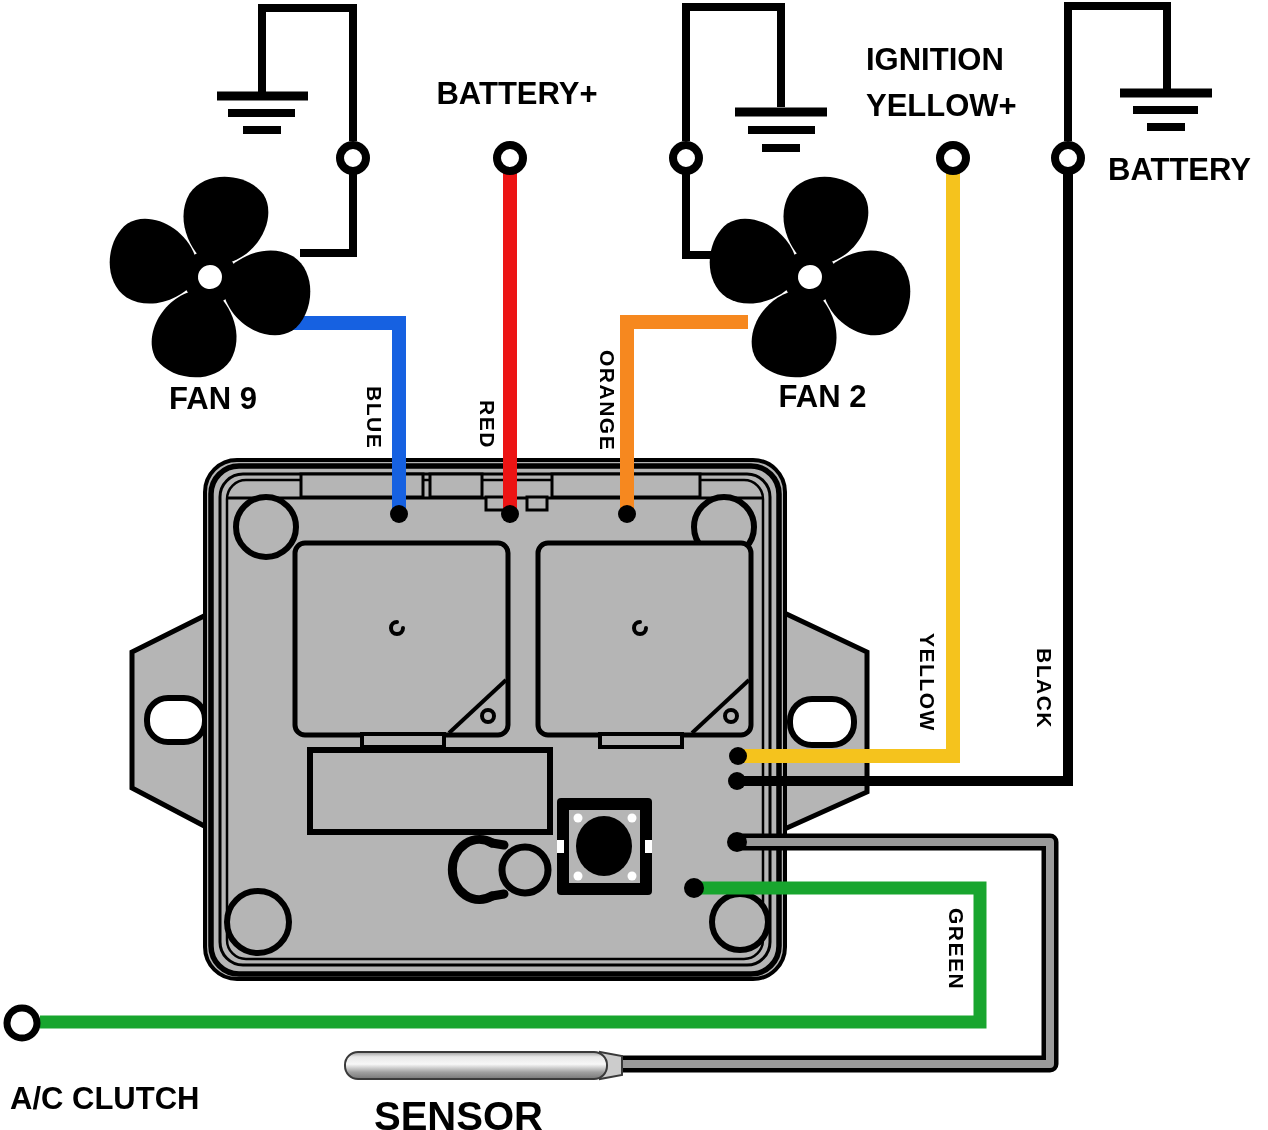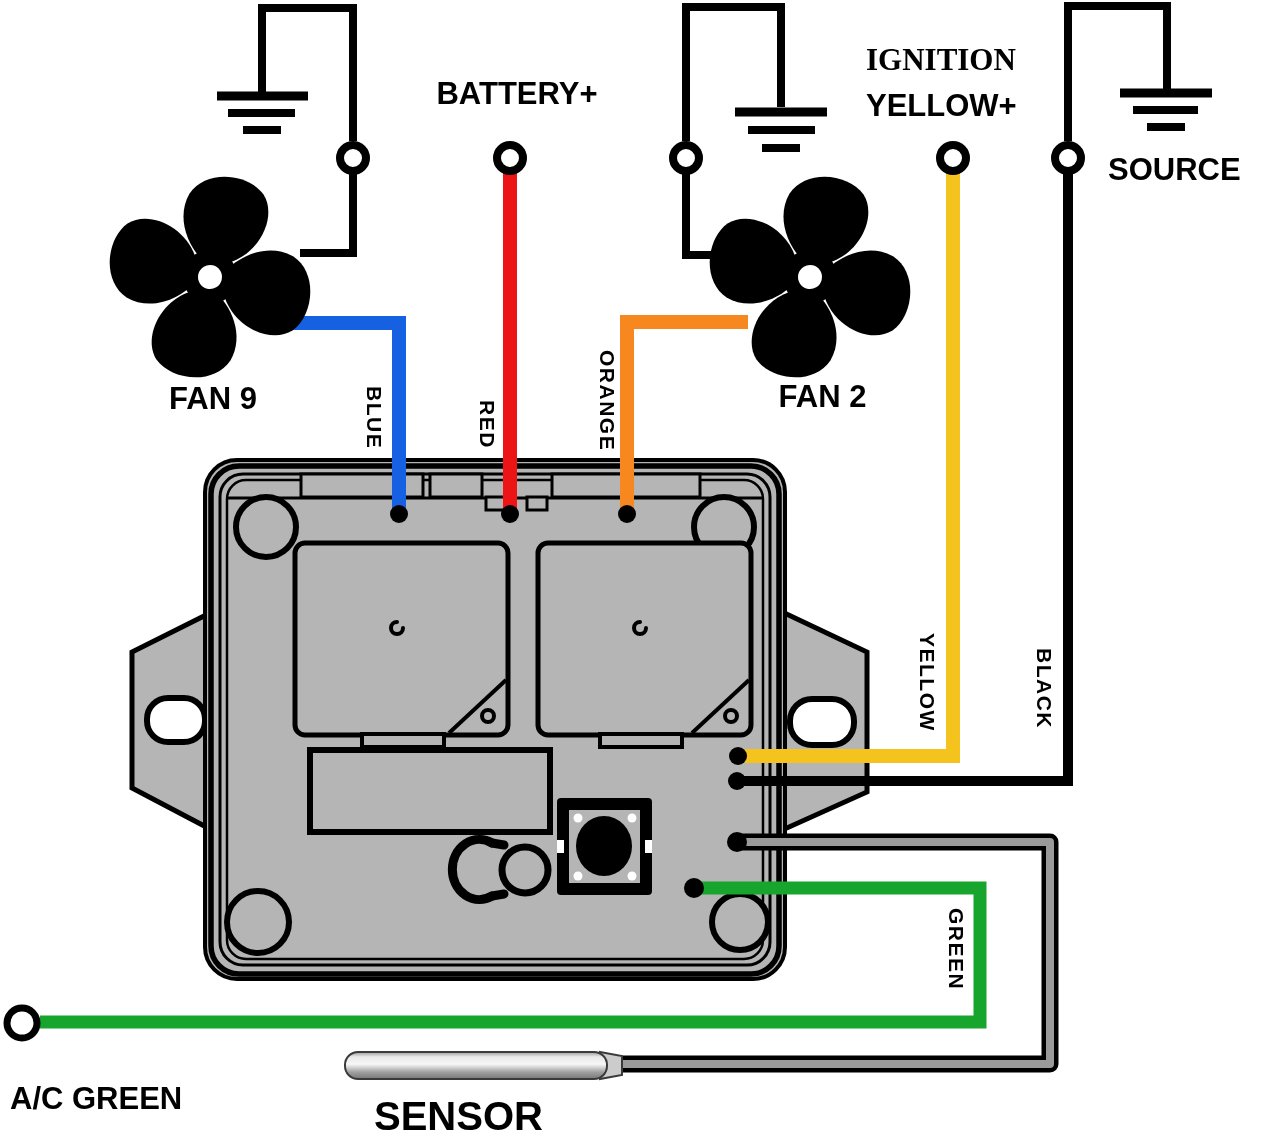--- a/index.html
+++ b/index.html
@@ -171,29 +171,29 @@
   <circle cx="694" cy="888" r="10" fill="#000"></circle>
 
   <g>
     <polygon points="600,1052 622,1056 622,1075 600,1079" fill="#cccccc" stroke="#3a3a3a" stroke-width="2"></polygon>
     <rect x="345" y="1052" width="262" height="27" rx="13" fill="url(#metal)" stroke="#3a3a3a" stroke-width="2"></rect>
   </g>
 </svg>
 
   <div class="lbl center" style="left:422px; top:77px; width:190px;">BATTERY+</div>
 
-  <div class="lbl" style="left:866px; top:43px;font-family:Liberation Serif, serif;">IGNITION</div>
+  <div class="lbl" style="left:866px; top:43px;">IGNITION</div>
   <div class="lbl" style="left:866px; top:89px;">YELLOW+</div>
 
-  <div class="lbl" style="left:1108px; top:153px;">SOURCE</div>
+  <div class="lbl" style="left:1108px; top:153px;">BATTERY</div>
 
   <div class="lbl center" style="left:148px; top:382px; width:130px;">FAN 9</div>
   <div class="lbl center" style="left:755px; top:380px; width:135px;">FAN 2</div>
 
-  <div class="lbl" style="left:10px; top:1082px;">A/C GREEN</div>
+  <div class="lbl" style="left:10px; top:1082px;">A/C CLUTCH</div>
 
   <div class="lbl center" style="left:374px; top:1094px; width:165px; font-size:40px;">SENSOR</div>
 
   <div class="vlbl" style="left:362px; top:386px;">BLUE</div>
   <div class="vlbl" style="left:475px; top:400px;">RED</div>
   <div class="vlbl" style="left:595px; top:350px;">ORANGE</div>
   <div class="vlbl" style="left:915px; top:633px;">YELLOW</div>
   <div class="vlbl" style="left:1032px; top:648px;">BLACK</div>
   <div class="vlbl" style="left:944px; top:908px;">GREEN</div>
 </div>

